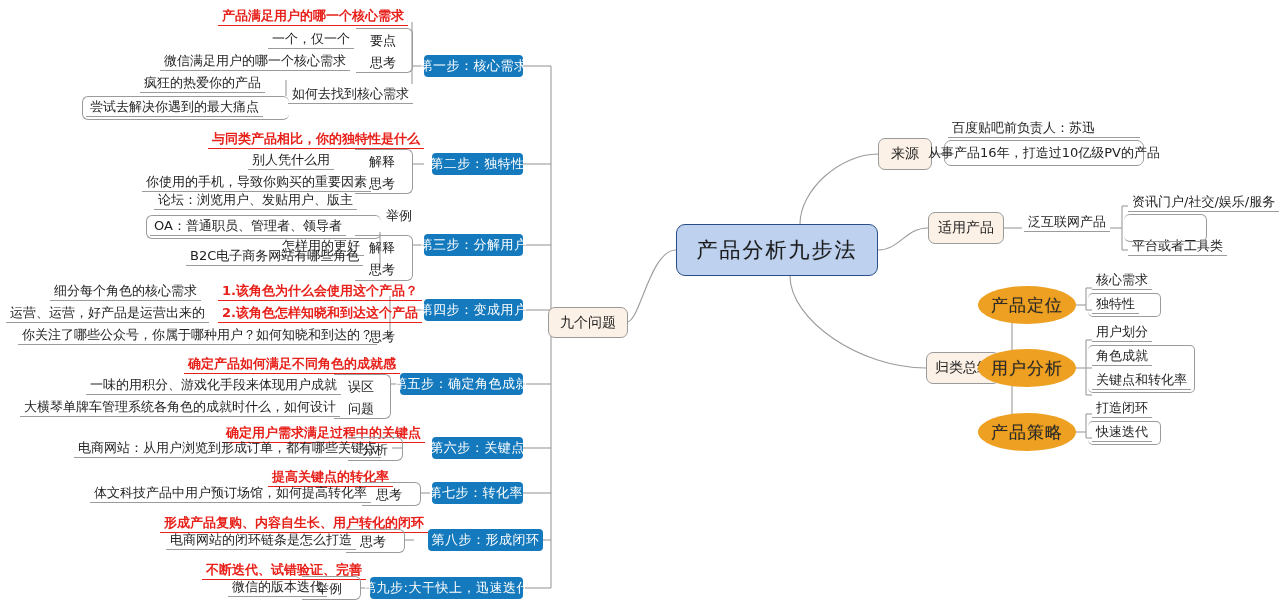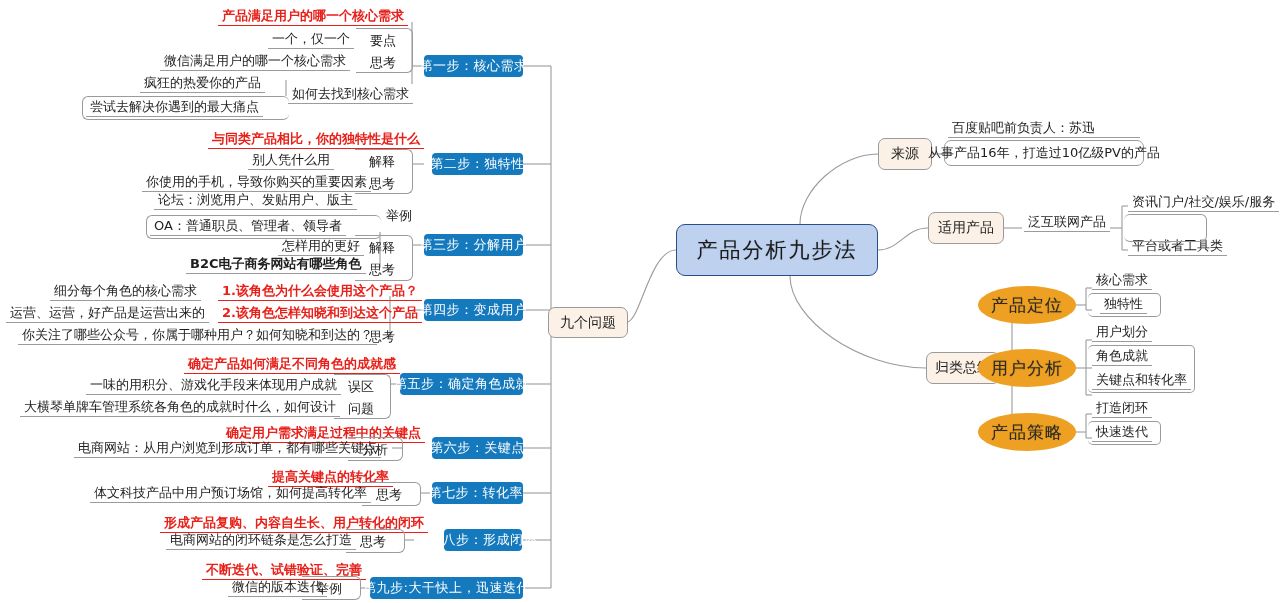--- a/index.html
+++ b/index.html
@@ -172,21 +172,21 @@
   <div class="abs" style="left:1124px;top:214px;width:82px;height:26px;border:1.1px solid #9b9b9b;border-radius:6px;border-left:none;"></div>
 
   <div class="abs beige" style="left:926px;top:352px;width:74px;height:32px;">
     <span>归类总结</span>
   </div>
 
   <div class="abs ellipse" style="left:978px;top:286px;width:98px;height:38px;">
     <span>产品定位</span>
   </div>
   <div class="abs leaf" style="left:1092px;top:272px;">核心需求</div>
-  <div class="abs leaf" style="left:1092px;top:296px;margin-left:8px;">独特性</div>
+  <div class="abs leaf" style="left:1092px;top:296px;">独特性</div>
   <div class="abs" style="left:1088px;top:293px;width:72px;height:22px;border:1.1px solid #9b9b9b;border-radius:5px;border-left:none;"></div>
 
   <div class="abs ellipse" style="left:978px;top:349px;width:98px;height:38px;">
     <span>用户分析</span>
   </div>
   <div class="abs leaf" style="left:1092px;top:324px;">用户划分</div>
   <div class="abs leaf" style="left:1092px;top:348px;">角色成就</div>
   <div class="abs leaf" style="left:1092px;top:372px;">关键点和转化率</div>
   <div class="abs" style="left:1088px;top:345px;width:106px;height:46px;border:1.1px solid #9b9b9b;border-radius:5px;border-left:none;"></div>
 
@@ -211,21 +211,21 @@
   </div>
   <div class="abs badge" style="left:400px;top:373px;width:123px;height:22px;">
     <span>第五步：确定角色成就</span>
   </div>
   <div class="abs badge" style="left:432px;top:437px;width:91px;height:22px;">
     <span>第六步：关键点</span>
   </div>
   <div class="abs badge" style="left:432px;top:482px;width:91px;height:22px;justify-content:flex-end;">
     <span>第七步：转化率</span>
   </div>
-  <div class="abs badge" style="left:444px;top:529px;width:78px;height:22px;text-align:right;">
+  <div class="abs badge" style="left:428px;top:529px;width:115px;height:22px;text-align:right;">
     <span>第八步：形成闭环</span>
   </div>
   <div class="abs badge" style="left:370px;top:577px;width:153px;height:22px;">
     <span>第九步:大干快上，迅速迭代</span>
   </div>
 
   <div class="abs leaf red" style="left:218px;top:8px;">产品满足用户的哪一个核心需求</div>
   <div class="abs leaf" style="left:268px;top:31px;">一个，仅一个</div>
   <div class="abs tag" style="left:370px;top:32px;">要点</div>
   <div class="abs" style="left:356px;top:28px;width:56px;height:22px;border:1.1px solid #9b9b9b;border-bottom:none;border-left:none;border-radius:0 6px 0 0;"></div>
@@ -246,21 +246,21 @@
   <div class="abs tag" style="left:369px;top:175px;">思考</div>
   <div class="abs" style="left:355px;top:171px;width:57px;height:22px;border:1.1px solid #9b9b9b;border-top:none;border-left:none;border-radius:0 0 6px 0;"></div>
 
   <div class="abs leaf" style="left:154px;top:192px;">论坛：浏览用户、发贴用户、版主</div>
   <div class="abs leaf" style="left:150px;top:218px;">OA：普通职员、管理者、领导者</div>
   <div class="abs" style="left:146px;top:215px;width:234px;height:22px;border:1.1px solid #9b9b9b;border-radius:6px;border-right:none;"></div>
   <div class="abs tag" style="left:386px;top:207px;">举例</div>
 
   <div class="abs leaf" style="left:278px;top:238px;">怎样用的更好</div>
   <div class="abs tag" style="left:369px;top:239px;">解释</div>
-  <div class="abs leaf" style="left:186px;top:256px;font-weight:bold;">B2C电子商务网站有哪些角色</div>
+  <div class="abs leaf" style="left:186px;top:248px;">B2C电子商务网站有哪些角色</div>
   <div class="abs tag" style="left:369px;top:261px;">思考</div>
   <div class="abs" style="left:355px;top:235px;width:57px;height:44px;border:1.1px solid #9b9b9b;border-left:none;border-radius:0 6px 6px 0;"></div>
 
   <div class="abs leaf" style="left:50px;top:283px;">细分每个角色的核心需求</div>
   <div class="abs leaf red" style="left:218px;top:283px;">1.该角色为什么会使用这个产品？</div>
   <div class="abs leaf" style="left:6px;top:305px;">运营、运营，好产品是运营出来的</div>
   <div class="abs leaf red" style="left:218px;top:305px;">2.该角色怎样知晓和到达这个产品</div>
   <div class="abs leaf" style="left:18px;top:327px;">你关注了哪些公众号，你属于哪种用户？如何知晓和到达的？</div>
   <div class="abs tag" style="left:369px;top:328px;">思考</div>
 

